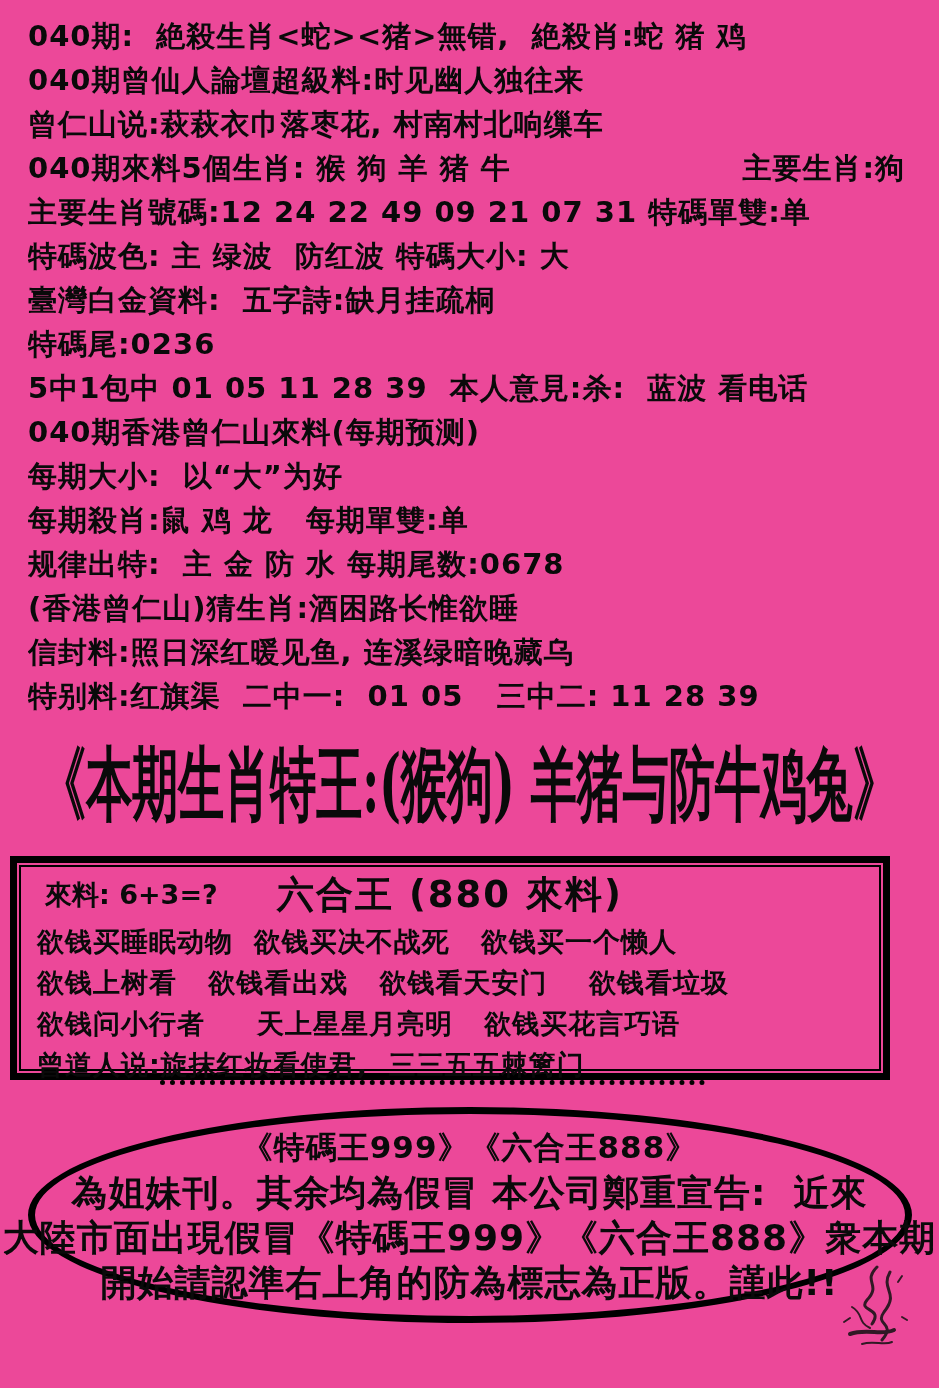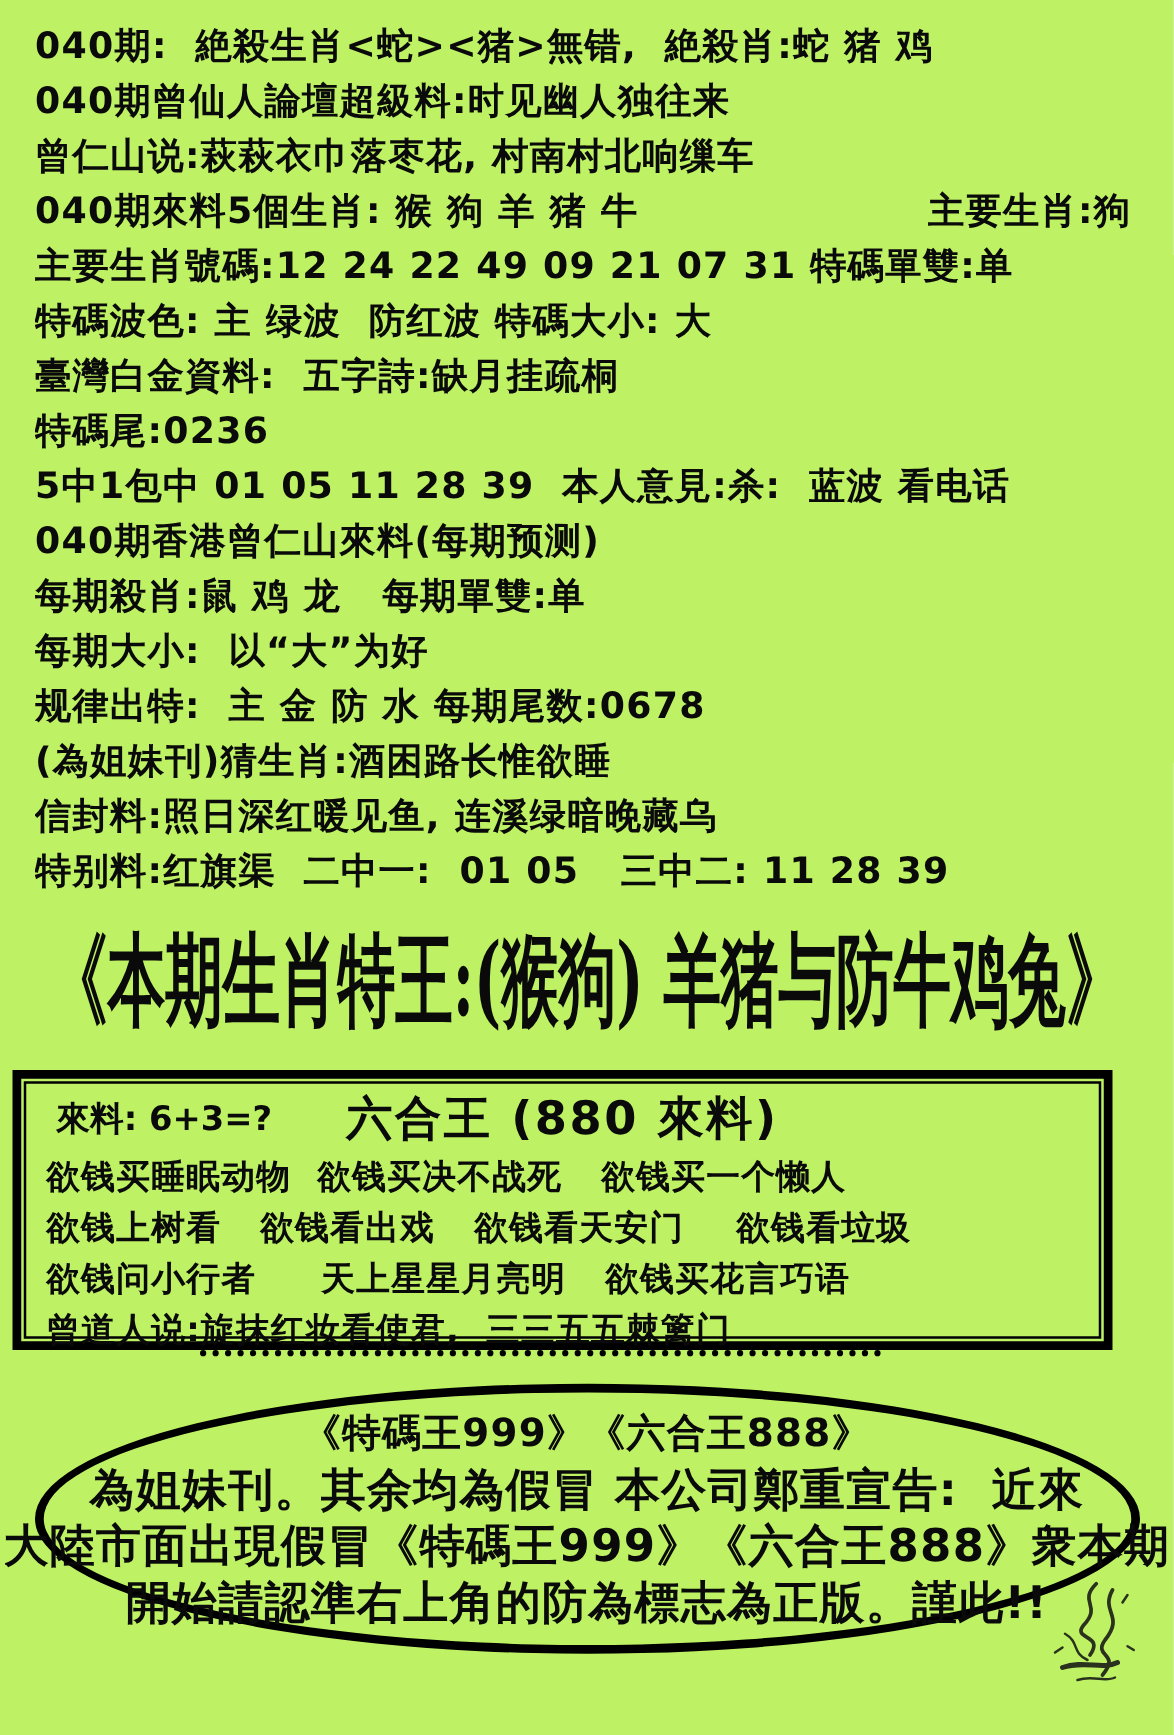--- a/index.html
+++ b/index.html
@@ -2,21 +2,21 @@
 <html><head>
 <meta charset="utf-8">
 <style>
   * { margin: 0; padding: 0; box-sizing: border-box; }
   html, body { background: #e8e8e8; }
   .page {
     position: relative;
     width: 939px;
     height: 1388px;
     margin: 0 auto;
-    background: #bef264;
+    background: #ec4899;
     color: #0a0a0a;
     font-family: "DejaVu Sans", sans-serif;
     font-weight: bold;
     overflow: hidden;
   }
   .tips { padding: 14px 28px 0 28px; }
   .line {
     height: 44px;
     line-height: 44px;
     font-size: 29px;
@@ -128,24 +128,24 @@
       <span>040期來料5個生肖: 猴 狗 羊 猪 牛</span>
       <span>主要生肖:狗</span>
     </div>
 
     <div class="line">主要生肖號碼:12 24 22 49 09 21 07 31 特碼單雙:单</div>
     <div class="line">特碼波色: 主 绿波  防红波 特碼大小: 大</div>
     <div class="line">臺灣白金資料:  五字詩:缺月挂疏桐</div>
     <div class="line">特碼尾:0236</div>
     <div class="line">5中1包中 01 05 11 28 39  本人意見:杀:  蓝波 看电话</div>
     <div class="line">040期香港曾仁山來料(每期预测)</div>
+    <div class="line">每期大小:  以“大”为好</div>
     <div class="line">每期殺肖:鼠 鸡 龙   每期單雙:单</div>
-    <div class="line">每期大小:  以“大”为好</div>
     <div class="line">规律出特:  主 金 防 水 每期尾数:0678</div>
-    <div class="line">(為姐妹刊)猜生肖:酒困路长惟欲睡</div>
+    <div class="line">(香港曾仁山)猜生肖:酒困路长惟欲睡</div>
     <div class="line">信封料:照日深红暖见鱼, 连溪绿暗晚藏乌</div>
     <div class="line">特别料:红旗渠  二中一:  01 05   三中二: 11 28 39</div>
   </div>
 
   <div class="headline">
     <span class="headline-text">《本期生肖特王:(猴狗) 羊猪与防牛鸡兔》</span>
   </div>
 
   <div class="big-box">
     <div class="big-box-inner">

